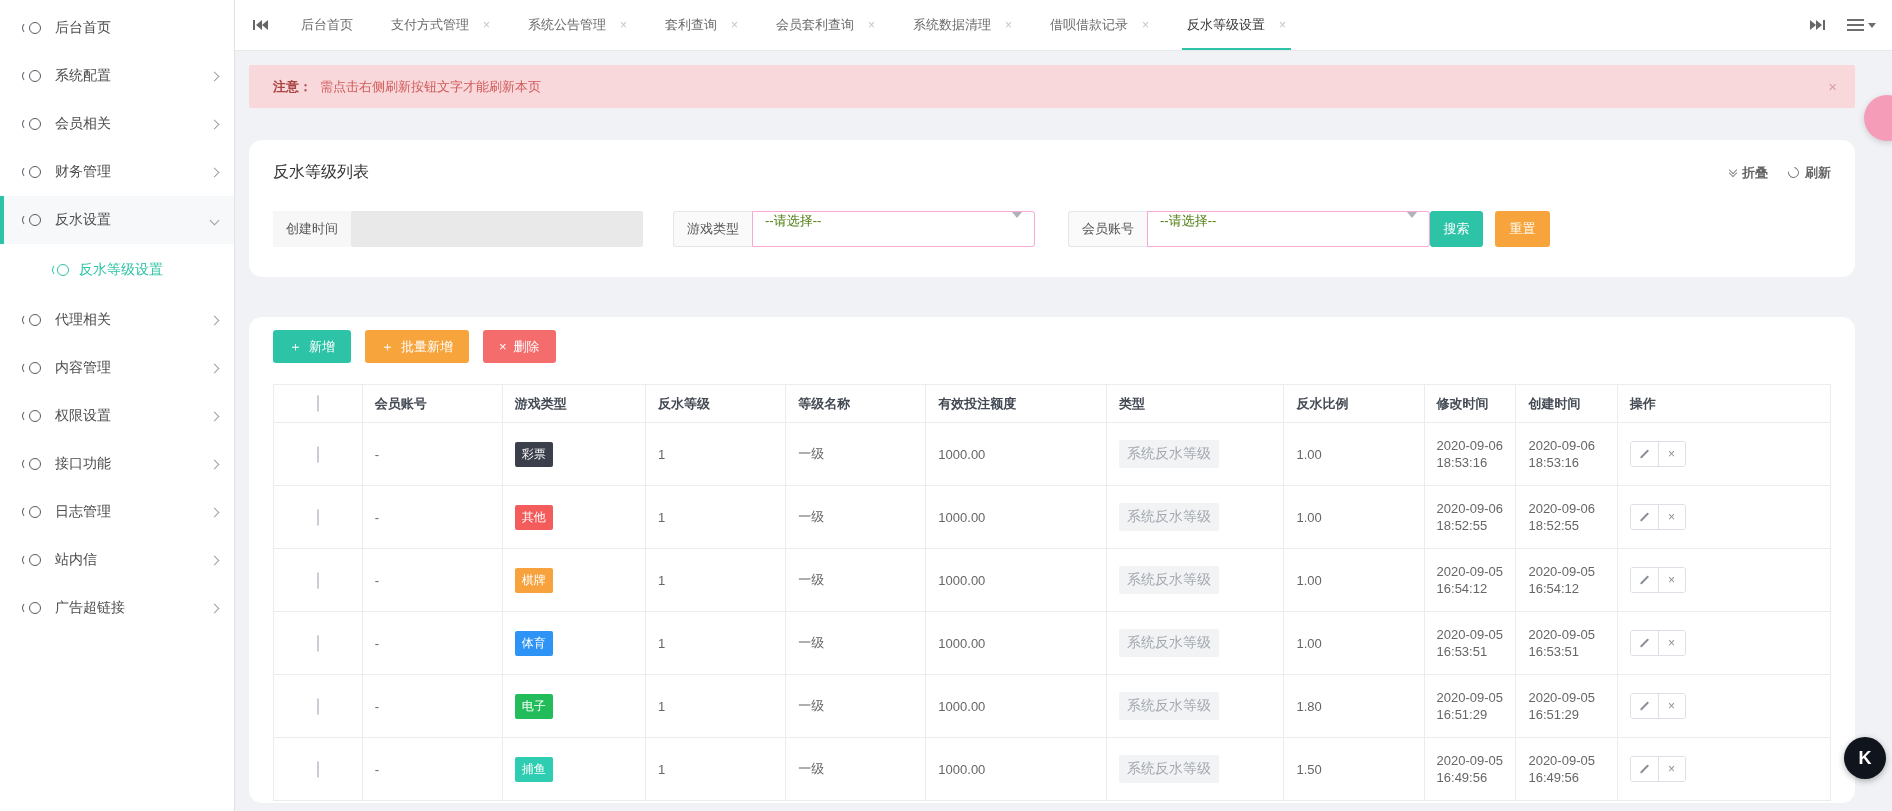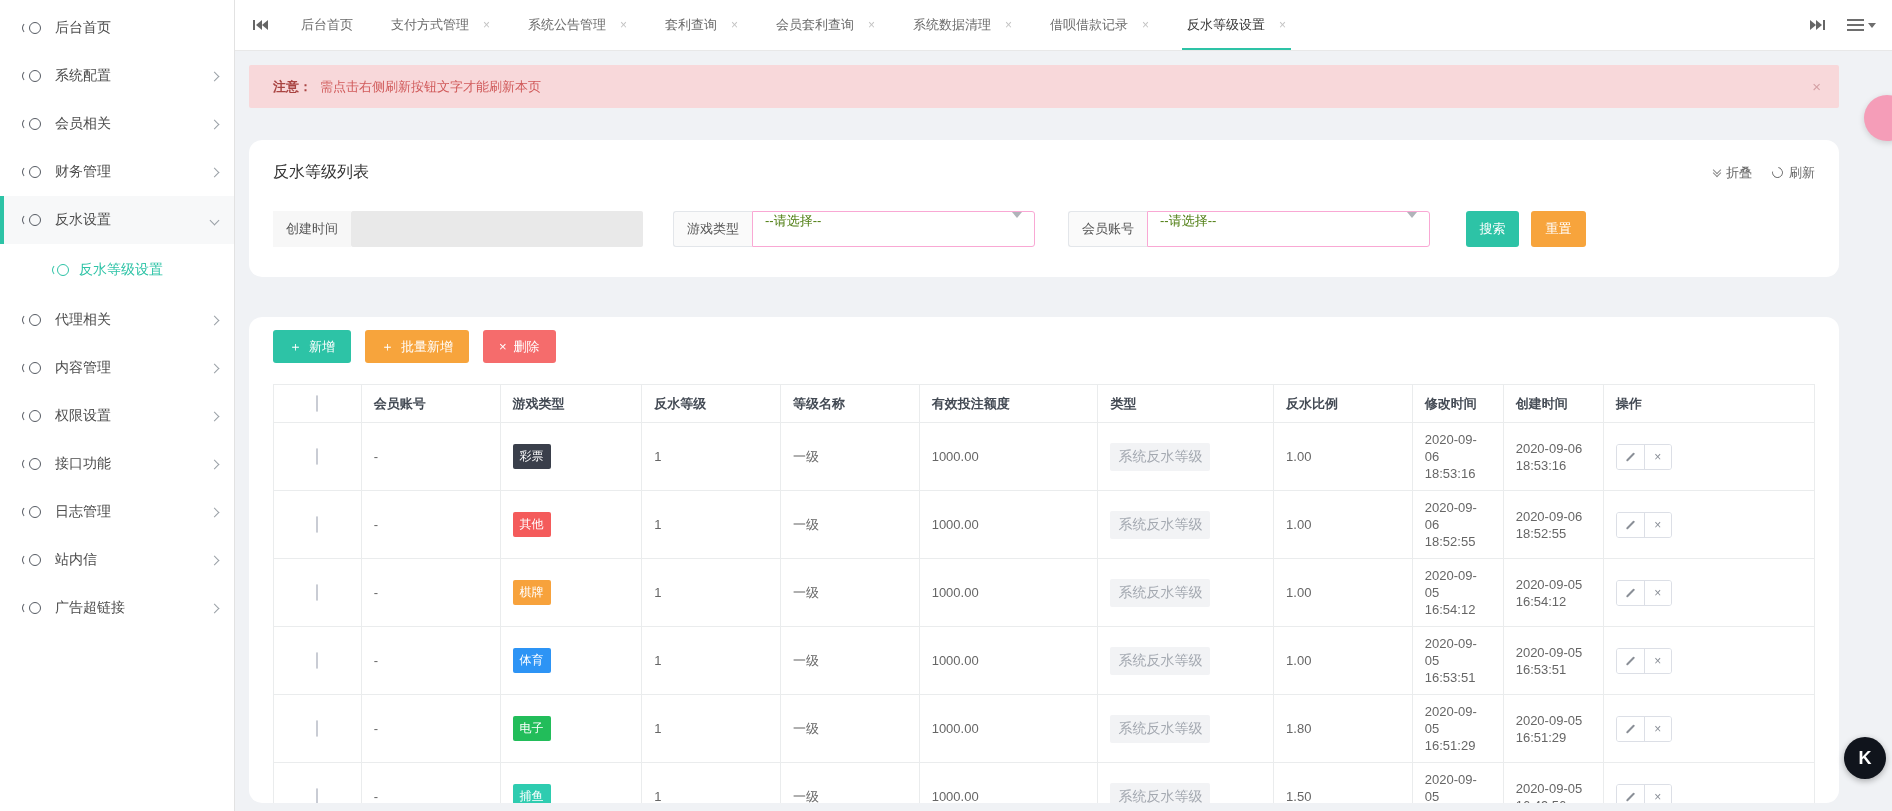--- a/index.html
+++ b/index.html
@@ -43,55 +43,55 @@
   .tab.active::after { content:""; position:absolute; left:14px; right:14px; bottom:0;
     height:2px; background:#2dc3a6; }
   .tabbar-right { display:flex; align-items:center; gap:22px; }
   .burger { position:relative; width:17px; height:12px; cursor:pointer; }
   .burger span { position:absolute; left:0; width:17px; height:2px; background:#6e6e6e; }
   .burger span:nth-child(1){top:0}.burger span:nth-child(2){top:5px}.burger span:nth-child(3){top:10px}
   .burger .caret { position:absolute; right:-12px; top:4px; width:0; height:0;
     border-left:4px solid transparent; border-right:4px solid transparent; border-top:5px solid #6e6e6e; background:none; }
 
   
-  .content { flex:1; background:#f0f2f5; padding:14px 53px 0 14px; overflow:hidden; position:relative; }
+  .content { flex:1; background:#f0f2f5; padding:14px 37px 0 14px; overflow:hidden; position:relative; }
 
   .alert { height:43px; background:#f8d8da; border-radius:2px; display:flex; align-items:center;
     padding:0 18px 0 24px; margin-bottom:32px; }
   .alert-prefix { color:#a94442; font-weight:bold; font-size:13px; margin-right:8px; }
   .alert-msg { color:#d05a5a; font-size:13px; flex:1; }
   .alert-close { color:#d4a0a4; font-size:15px; cursor:pointer; }
 
   .card { background:#fff; border-radius:13px; }
   .filter-card { padding:22px 24px 30px 24px; }
   .card-head { display:flex; align-items:center; margin-bottom:28px; }
   .card-title { font-size:16px; color:#333; flex:1; }
   .head-tools { display:flex; align-items:center; gap:20px; font-size:13px; color:#666; }
-  .tool { display:flex; align-items:center; gap:6px; cursor:pointer; }
+  .tool { display:flex; align-items:center; gap:6px; cursor:pointer;font-weight:bold; }
   .dbl-chev { display:flex; flex-direction:column; gap:-2px; }
   .dbl-chev i { width:6px; height:6px; border-right:1.4px solid #8a8a8a; border-bottom:1.4px solid #8a8a8a;
     transform:rotate(45deg); display:block; margin-top:-3px; }
   .refresh-ic { width:11px; height:11px; border:1.6px solid #7d7d7d; border-radius:50%;
     border-top-color:transparent; transform:rotate(-35deg); }
 
   .filter-row { display:flex; align-items:center; }
   .fgroup { display:flex; align-items:stretch; height:36px; }
   .fgroup .flabel { display:flex; align-items:center; padding:0 13px; background:#fafafa;
     font-size:13px; color:#555; white-space:nowrap; }
   .date-input { width:292px; background:#e9e9e9; border-radius:2px; }
   .date-group .flabel { background:#f7f7f7; }
   .select-group .flabel { border:1px solid #e3e6ea; border-right:none; border-radius:3px 0 0 3px; }
   .fselect { width:283px; background:#fff; border:1px solid #f9a8d4; border-radius:0 3px 3px 0;
     display:flex; align-items:flex-start; padding:0 12px; font-size:13px; color:#4d7c0f;
     justify-content:space-between; cursor:pointer; }
   .sel-arrow { width:0; height:0; border-left:5px solid transparent; border-right:5px solid transparent;
     border-top:6px solid #b0b3b9; }
   .btn { border:none; border-radius:3px; color:#fff; font-size:13px; cursor:pointer;
     font-family:inherit; display:inline-flex; align-items:center; justify-content:center; }
-  .btn-search { width:53px; height:36px; background:#2dc3a6; margin-left:36px; }
+  .btn-search { width:53px; height:36px; background:#2dc3a6; }
   .btn-reset  { width:55px; height:36px; background:#f7a43c; margin-left:12px; }
 
   .table-card { margin-top:40px; padding:13px 24px 0 24px; height:486px; overflow:hidden; }
   .toolbar { display:flex; gap:14px; margin-bottom:21px; }
   .tb-btn { height:33px; padding:0 16px; gap:7px; font-size:13px; }
   .tb-add { background:#2dc3a6; }
   .tb-batch { background:#f7a43c; }
   .tb-del { background:#f56c6c; }
 
   table.grid { width:100%; border-collapse:collapse; table-layout:fixed; }

